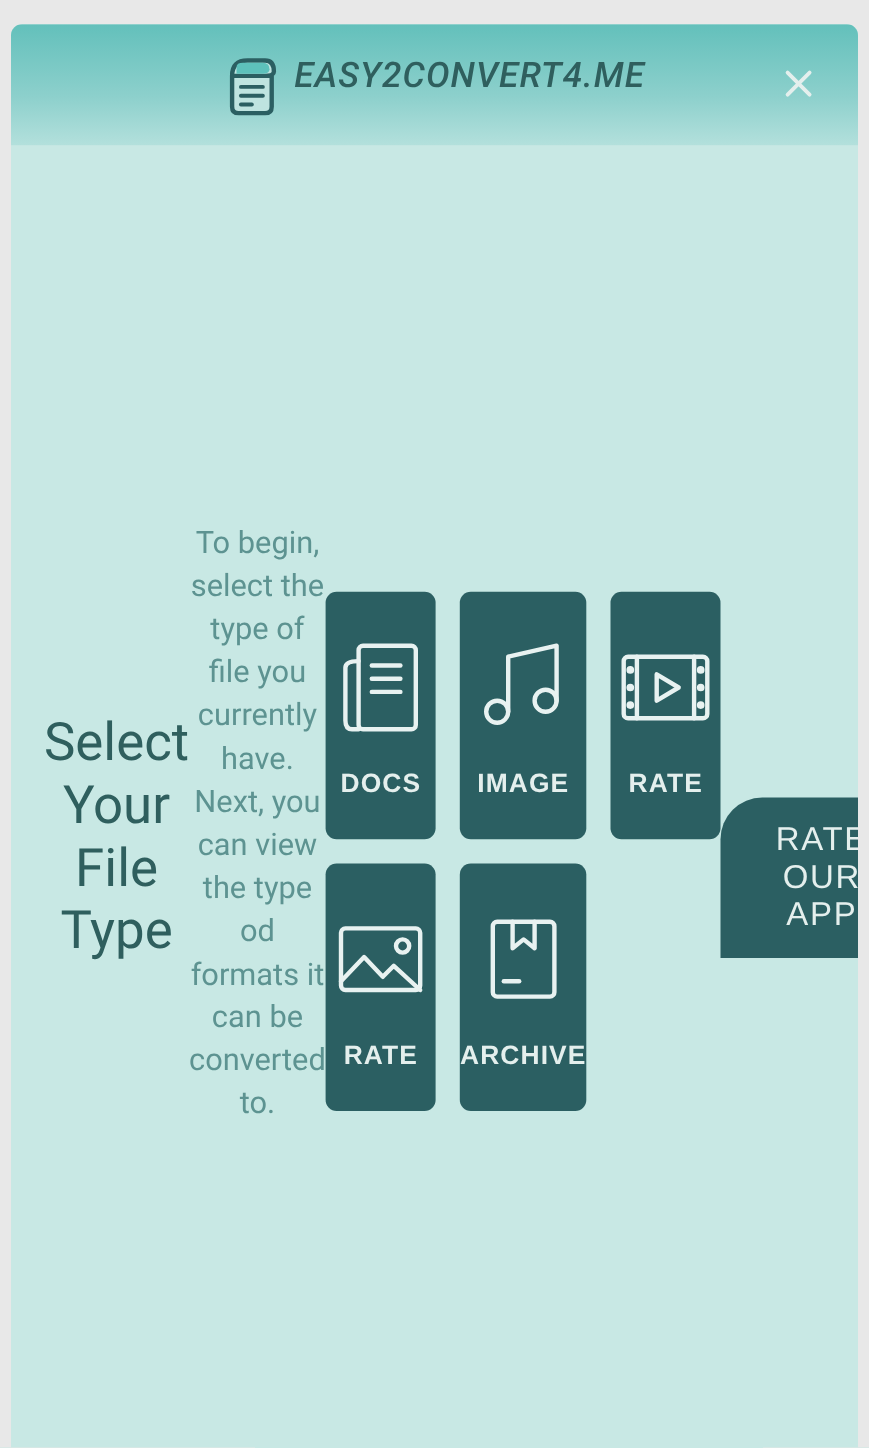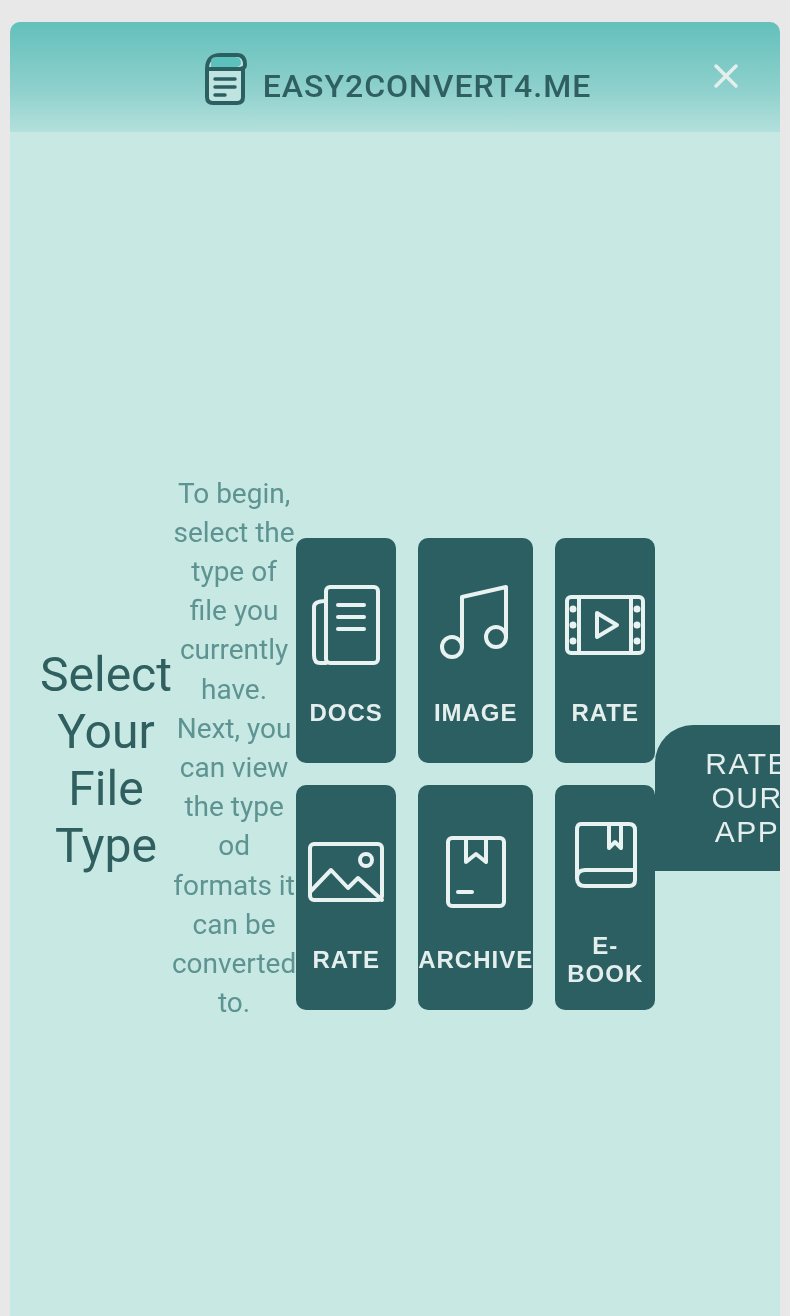--- a/index.html
+++ b/index.html
@@ -34,22 +34,23 @@
       background: linear-gradient(180deg, #63c0bb 0%, #8dd0cc 60%, #b3e0dc 100%);
       height: 110px;
       display: flex;
       align-items: center;
       justify-content: center;
       position: relative;
     }
 
     .header-logo {
       display: flex;
-      align-items: flex-end;
+      align-items: flex-start;
       gap: 14px;
+      font-style: italic;
     }
 
     .header-logo-icon {
       width: 50px;
       height: 56px;
     }
 
     .header-title {
       font-size: 32px;
       font-weight: 500;
@@ -253,29 +254,19 @@
         <span class="tile-icon">
           <svg viewBox="0 0 100 100" fill="none" stroke="#e8f2f1" stroke-width="4" stroke-linecap="round" stroke-linejoin="round">
             <rect x="22" y="16" width="56" height="68" rx="4"></rect>
             <path d="M 40 16 L 40 40 L 50 32 L 60 40 L 60 16"></path>
             <line x1="32" y1="70" x2="46" y2="70"></line>
           </svg>
         </span>
         <span class="tile-label">ARCHIVE</span>
       </button>
 
-      <button class="tile">
-        <span class="tile-icon">
-          <svg viewBox="0 0 100 100" fill="none" stroke="#e8f2f1" stroke-width="4" stroke-linecap="round" stroke-linejoin="round">
-            <path d="M 26 16 L 74 16 Q 80 16 80 22 L 80 72 Q 80 78 74 78 L 30 78 Q 22 78 22 70 L 22 22 Q 22 16 26 16 Z"></path>
-            <path d="M 22 70 Q 22 62 30 62 L 80 62"></path>
-            <path d="M 54 16 L 54 40 L 60 34 L 66 40 L 66 16"></path>
-          </svg>
-        </span>
-        <span class="tile-label">E-BOOK</span>
-      </button>
 
     </div>
 
     <button class="rate-button">RATE OUR APP</button>
 
   </div>
 </div>
 
 </body></html>

